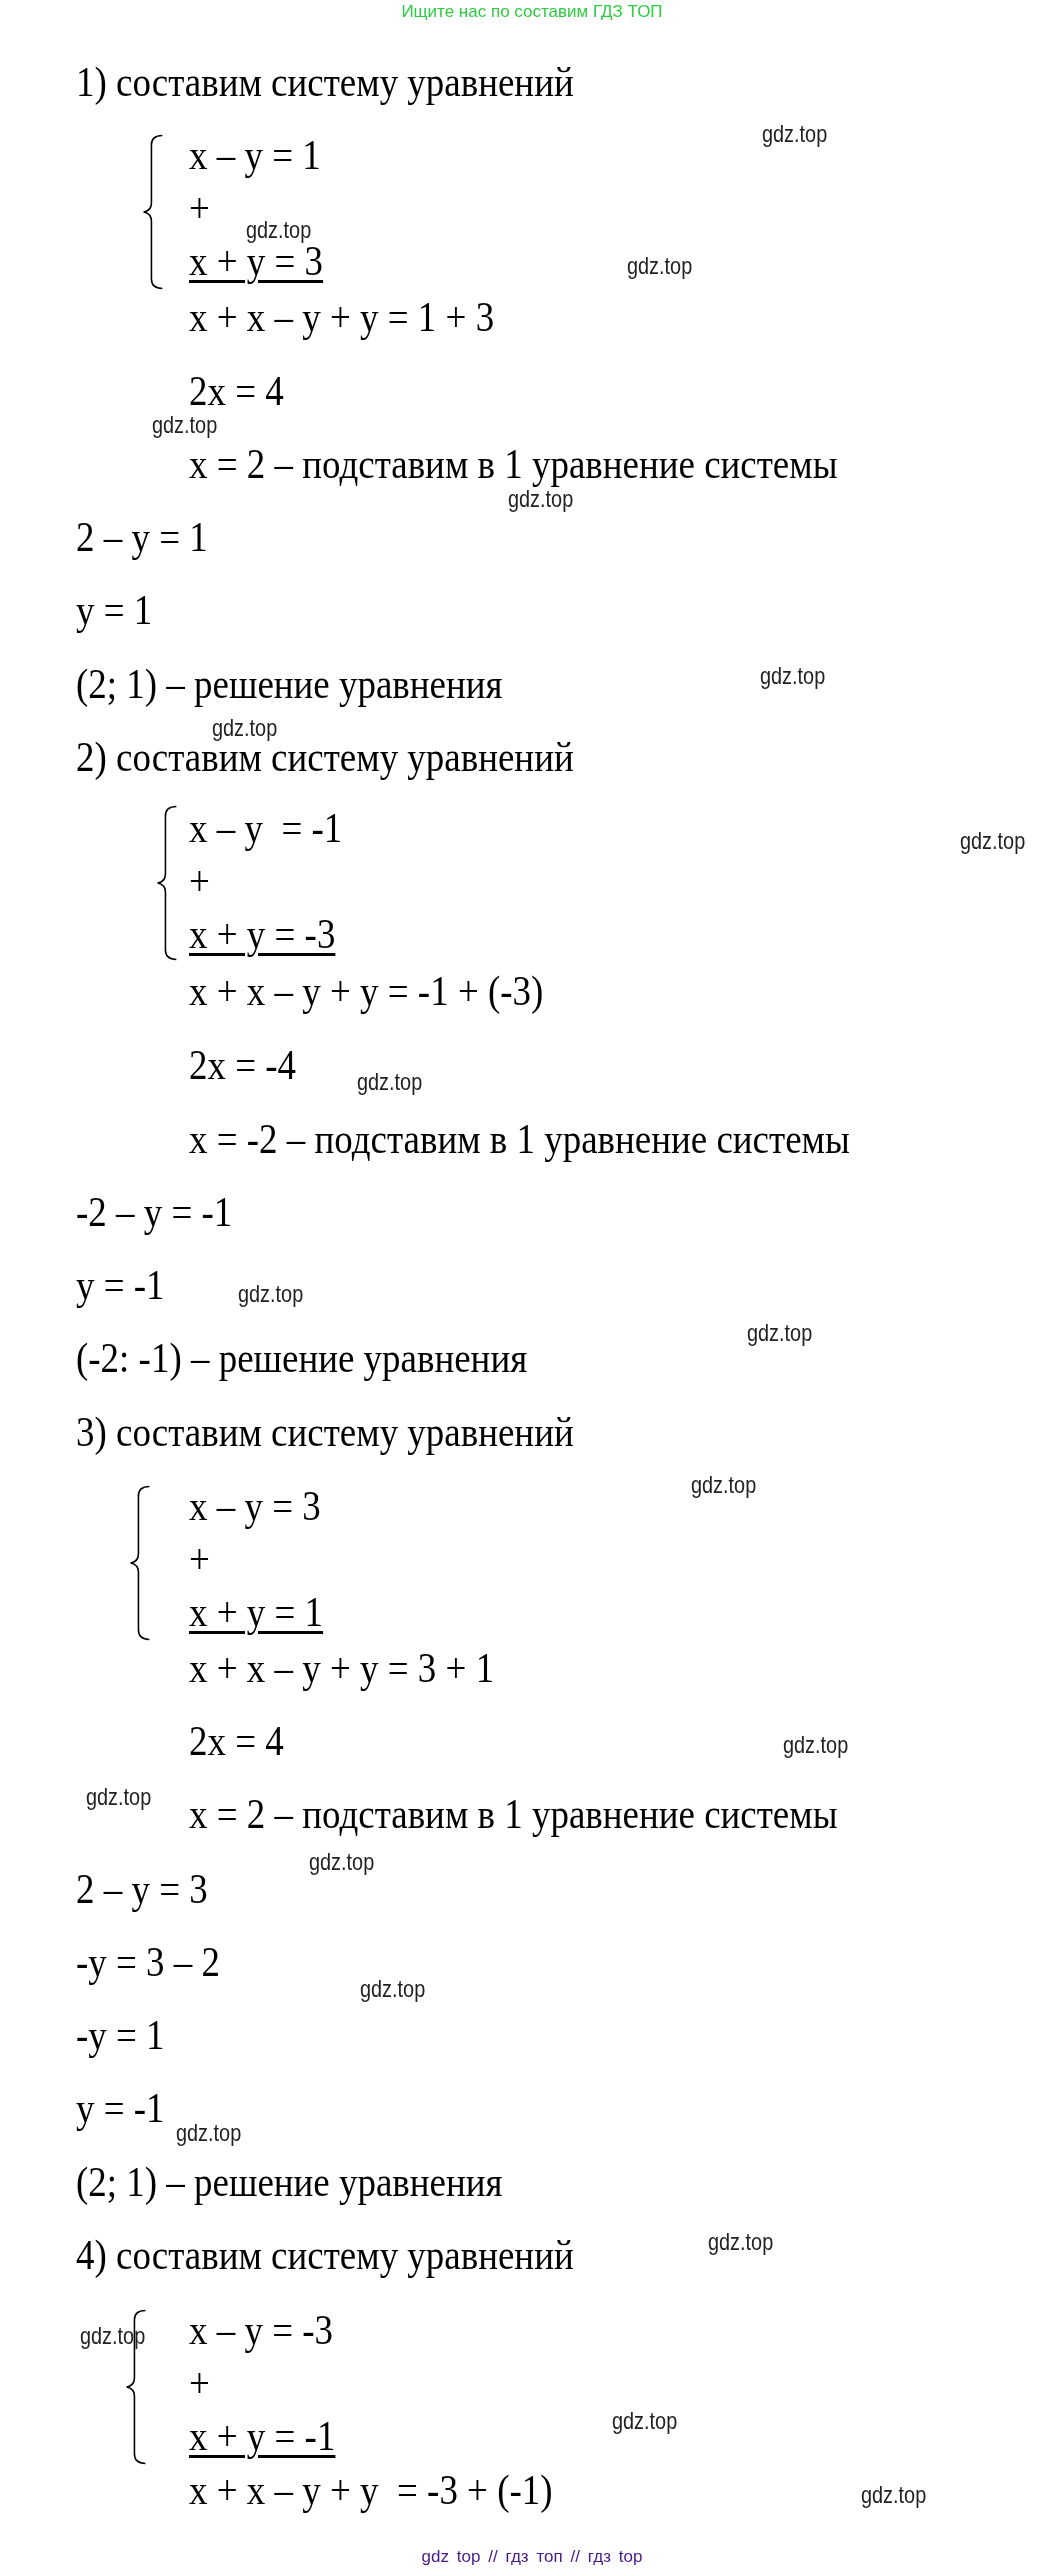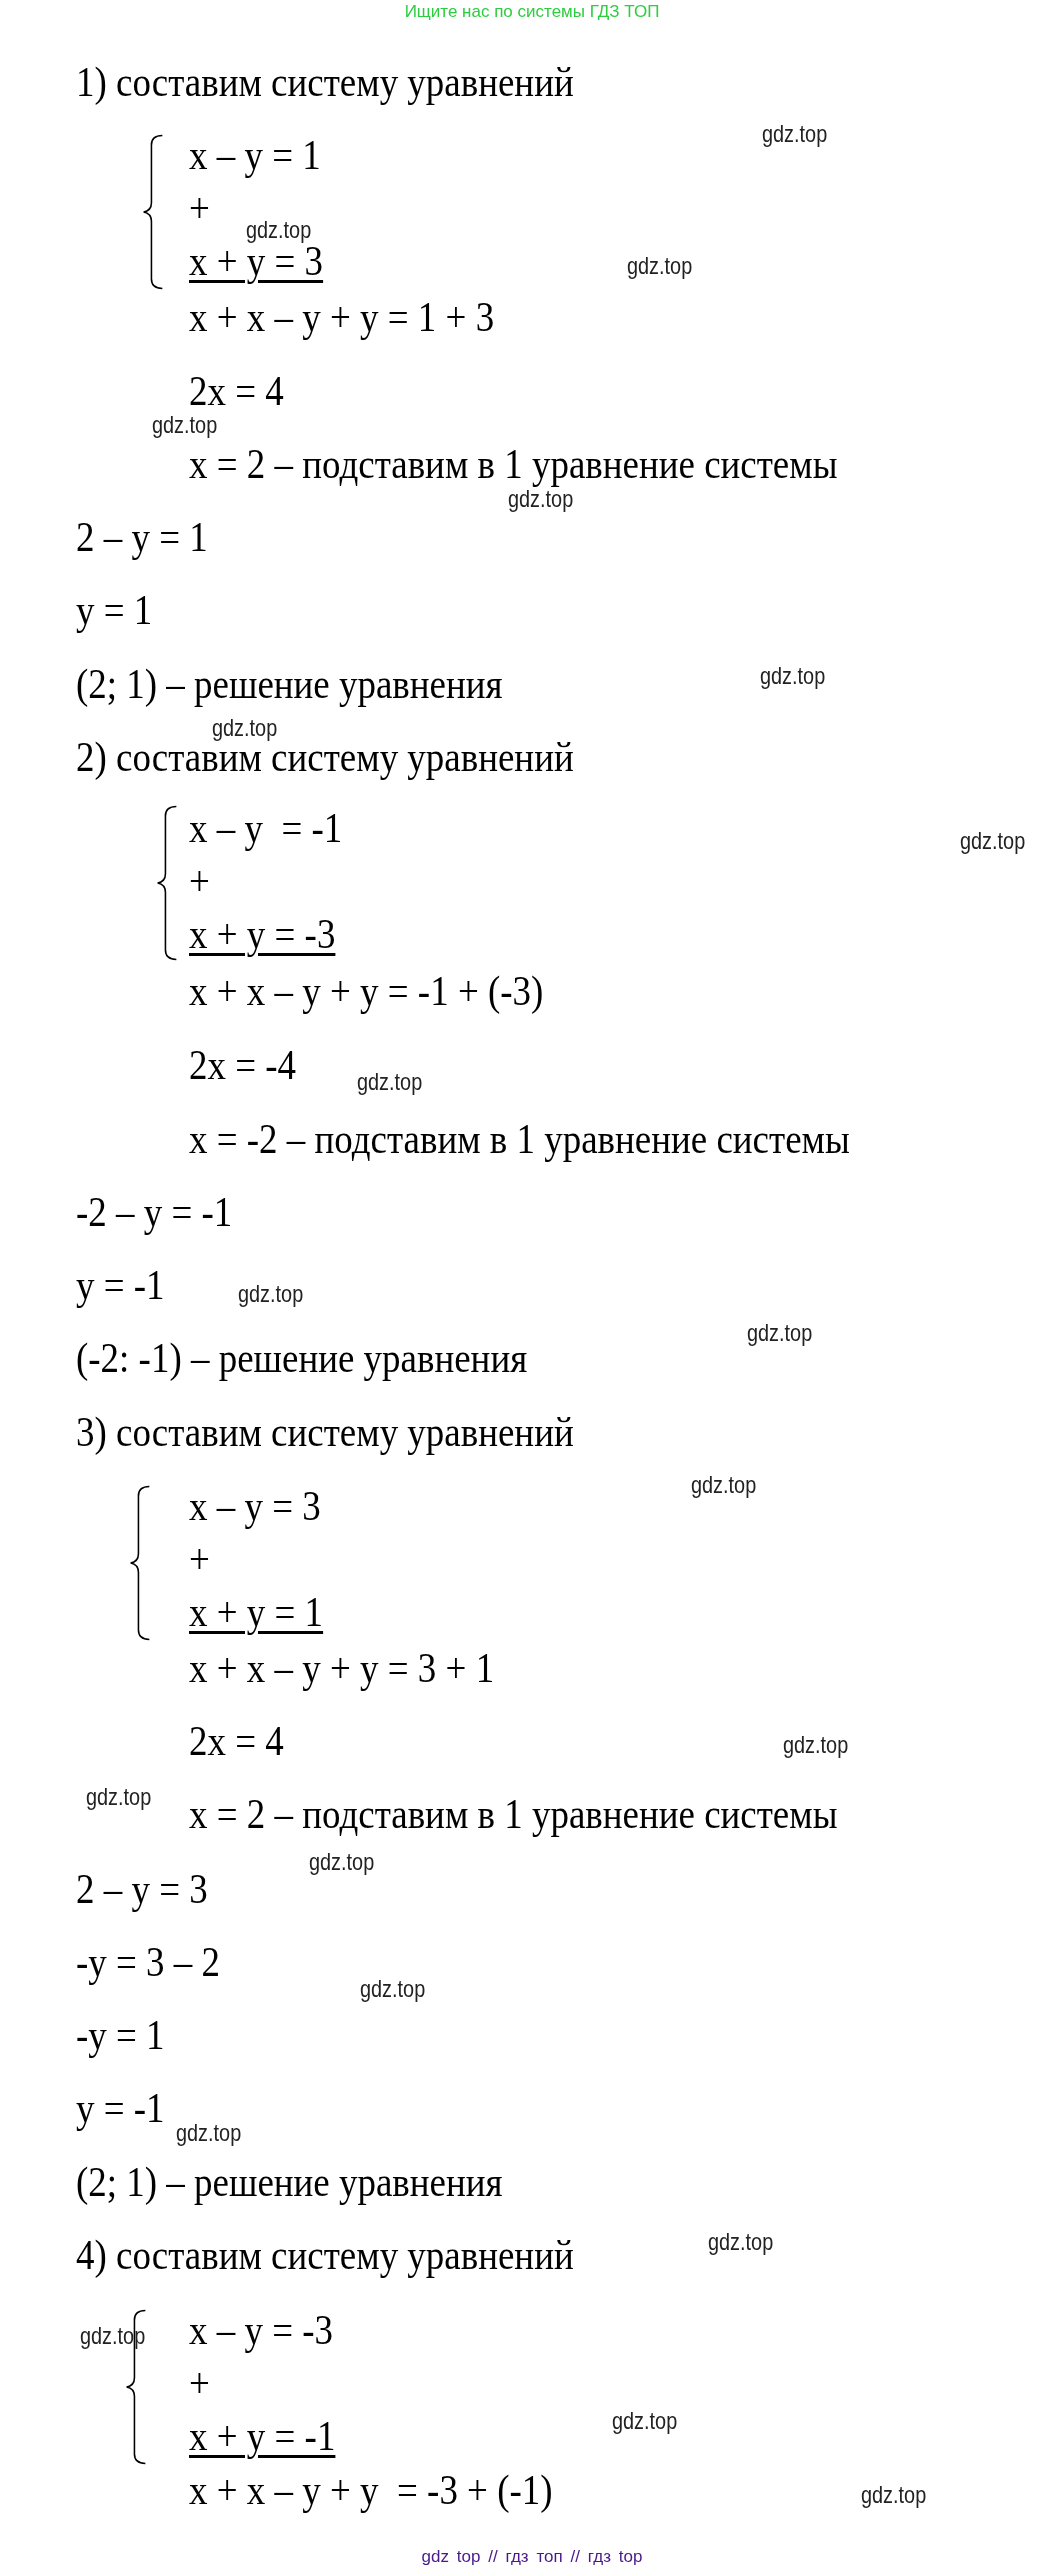--- a/index.html
+++ b/index.html
@@ -12,21 +12,21 @@
         white-space:pre; line-height:1; transform:scaleX(0.88); transform-origin:left top; }
   .ul { text-decoration:underline; text-decoration-thickness:3.1px; text-underline-offset:4.7px; }
   .wm { position:absolute; font-family:"Liberation Sans", sans-serif; font-size:23.4px; color:#222;
         white-space:pre; transform:scaleX(0.85); transform-origin:left top; }
   .brace { position:absolute; width:22px; }
   .brace svg { display:block; }
 </style>
 </head>
 <body>
 
-<div class="hdr">Ищите нас по системы ГДЗ ТОП</div>
+<div class="hdr">Ищите нас по составим ГДЗ ТОП</div>
 
 <div class="ln" style="left:76px;top:61px">1) составим систему уравнений</div>
 <div class="brace" style="left:142px;top:134px">
   <svg width="22" height="156" viewBox="0 0 28 200">
       <path d="M26 2 Q12 2 12 14 L12 88 Q12 98 2 100 Q12 102 12 112 L12 186 Q12 198 26 198" fill="none" stroke="#000" stroke-width="2"></path>
     </svg>
 </div>
 <div class="ln" style="left:189px;top:134px">x – y = 1</div>
 <div class="ln" style="left:189px;top:187px">+</div>
 <div class="ln ul" style="left:189px;top:240px">x + y = 3</div>

